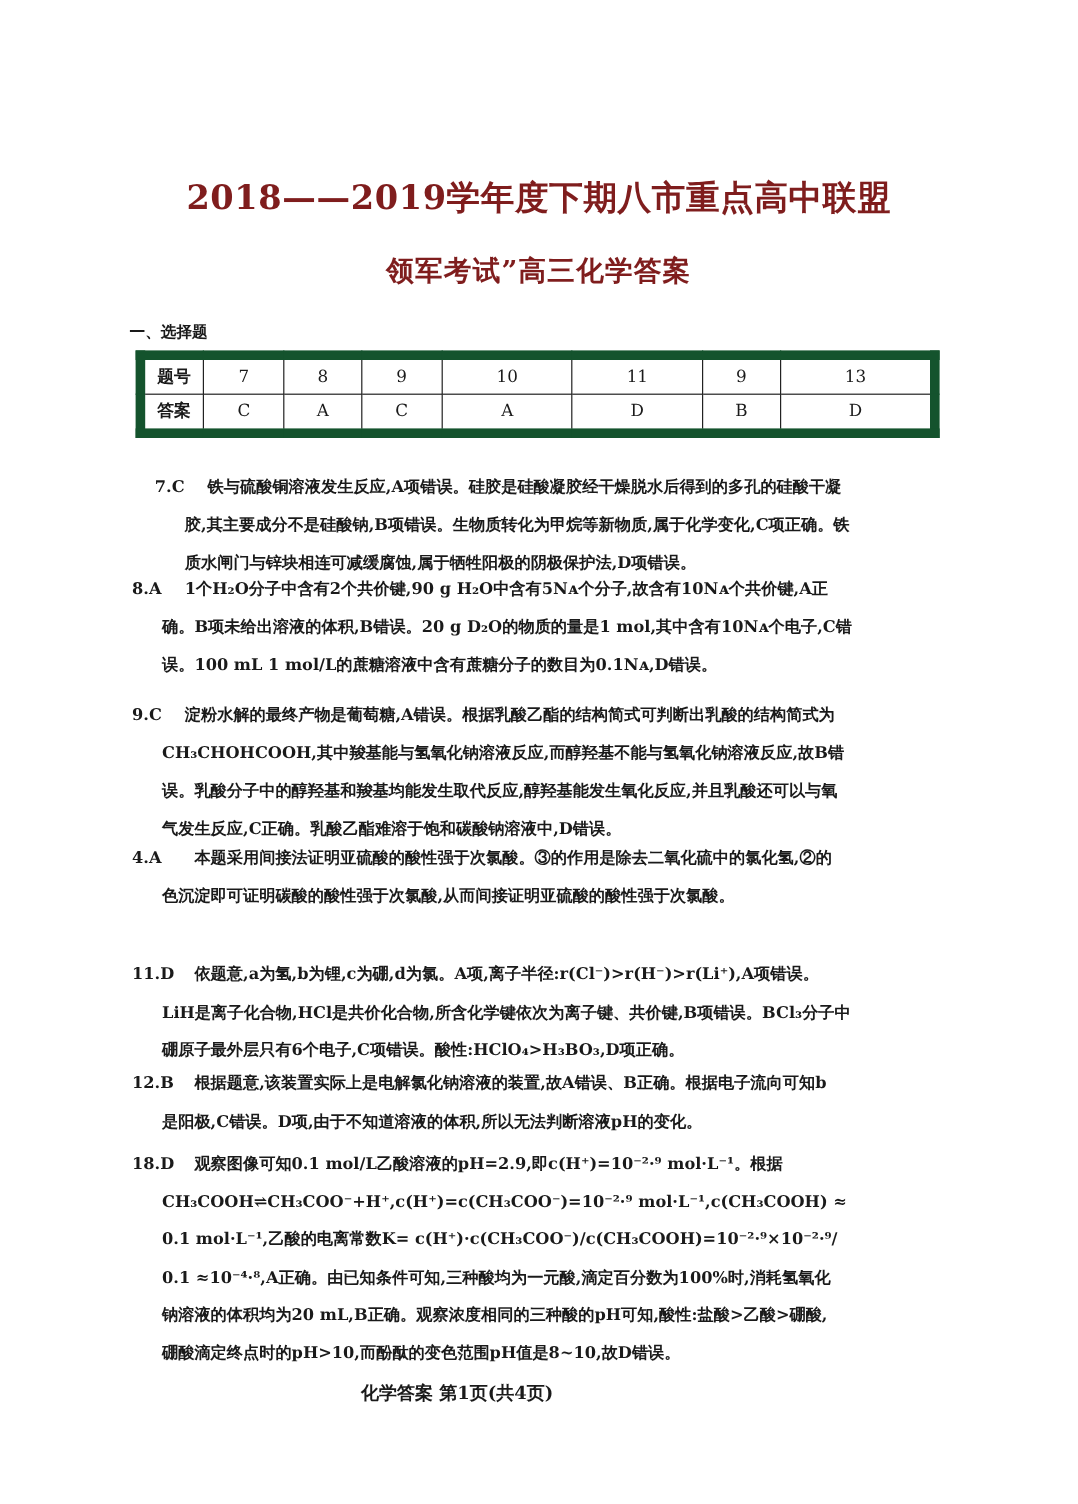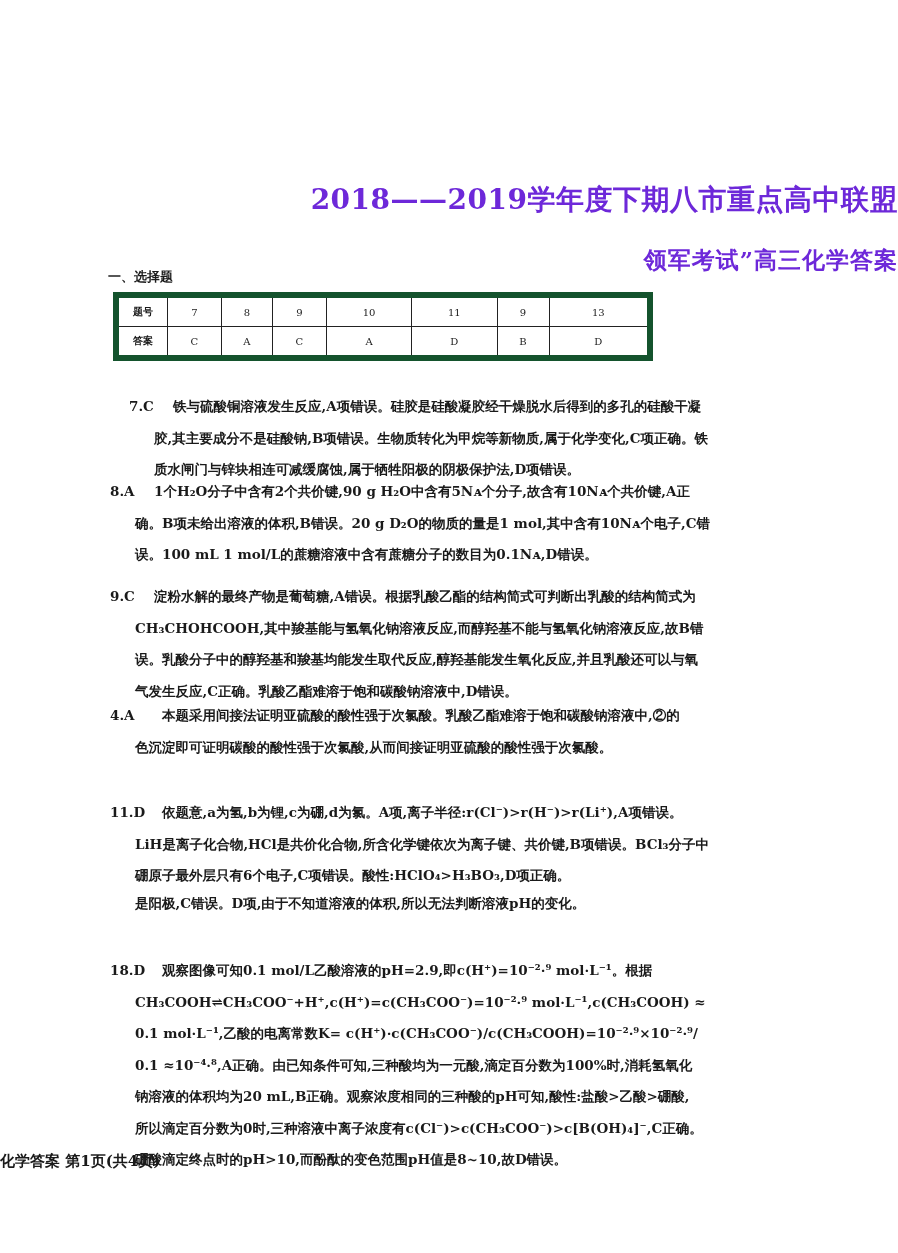--- a/index.html
+++ b/index.html
@@ -2,32 +2,32 @@
 <html><head>
 <meta charset="utf-8">
 <style>
   html, body { margin: 0; padding: 0; background: #ffffff; }
   body {
     width: 898px; height: 1253px; position: relative; overflow: hidden;
     font-family: "DejaVu Serif", "Liberation Serif", serif;
     color: #1a1a1a;
   }
   .title {
-    position: absolute; left: 0; width: 898px; text-align: right;
-    font-weight: bold; color: #6d28d9; margin-top: 35px;
+    position: absolute; left: 0; width: 898px; text-align: center;
+    font-weight: bold; color: #7f1d1d;
   }
   #main-title { top: 146px; font-size: 28px; letter-spacing: 0.5px; }
   #sub-title { top: 210px; font-size: 23px; letter-spacing: 1px; }
   #section-heading {
     position: absolute; left: 108px; top: 268px; font-size: 13px; font-weight: bold;
   }
   table.answers {
-    position: absolute; left: 113px; top: 292px; width: 540px;
-    border-collapse: collapse; border: 6px solid #14532d;
-    font-size: 10px;
+    position: absolute; left: 113px; top: 292px; width: 670px;
+    border-collapse: collapse; border: 8px solid #14532d;
+    font-size: 14px;
   }
   table.answers td {
     border: 1px solid #222; height: 28px; text-align: center; padding: 0;
   }
   table.answers td.head { width: 48px; font-weight: bold; }
   .q {
     position: absolute; left: 110px; width: 680px;
     font-size: 13.5px; line-height: 31.5px; font-weight: bold;
     text-align: justify;
   }
@@ -36,21 +36,21 @@
   .qnum { display: inline-block; width: 44px; }
   .qnum.wide { width: 52px; }
   #q7 { top: 391px; margin-left: 19px; }
   #q8 { top: 476px; }
   #q9 { top: 581px; }
   #q10 { top: 700px; }
   #q11 { top: 797px; }
   #q12 { top: 888px; }
   #q13 { top: 955px; }
   #footer {
-    position: absolute; left: 0; width: 762px; top: 1152px; 
+    position: absolute; left: 0; width: 762px; top: 1152px; text-align: center;
     font-size: 15px; font-weight: bold;
   }
 </style>
 </head>
 <body>
 
 <div id="main-title" class="title">2018——2019学年度下期八市重点高中联盟</div>
 <div id="sub-title" class="title">领军考试”高三化学答案</div>
 
 <div id="section-heading">一、选择题</div>
@@ -90,34 +90,34 @@
     <span class="line cont"><span>确。B项未给出溶液的体积,B错误。20 g D₂O的物质的量是1 mol,其中含有10Nᴀ个电子,C错</span></span>
     <span class="line cont"><span>误。100 mL 1 mol/L的蔗糖溶液中含有蔗糖分子的数目为0.1Nᴀ,D错误。</span></span>
   </div>
 <div id="q9" class="q">
     <span class="line"><span class="qnum">9.C</span><span>淀粉水解的最终产物是葡萄糖,A错误。根据乳酸乙酯的结构简式可判断出乳酸的结构简式为</span></span>
     <span class="line cont"><span>CH₃CHOHCOOH,其中羧基能与氢氧化钠溶液反应,而醇羟基不能与氢氧化钠溶液反应,故B错</span></span>
     <span class="line cont"><span>误。乳酸分子中的醇羟基和羧基均能发生取代反应,醇羟基能发生氧化反应,并且乳酸还可以与氧</span></span>
     <span class="line cont"><span>气发生反应,C正确。乳酸乙酯难溶于饱和碳酸钠溶液中,D错误。</span></span>
   </div>
 <div id="q10" class="q">
-    <span class="line"><span class="qnum wide">4.A</span><span>本题采用间接法证明亚硫酸的酸性强于次氯酸。乳酸乙酯难溶于饱和碳酸钠溶液中,②的</span></span>
+    <span class="line"><span class="qnum wide">4.A</span><span>本题采用间接法证明亚硫酸的酸性强于次氯酸。③的作用是除去二氧化硫中的氯化氢,②的</span></span>
     <span class="line cont"><span>色沉淀即可证明碳酸的酸性强于次氯酸,从而间接证明亚硫酸的酸性强于次氯酸。</span></span>
   </div>
 <div id="q11" class="q">
     <span class="line"><span class="qnum wide">11.D</span><span>依题意,a为氢,b为锂,c为硼,d为氯。A项,离子半径:r(Cl⁻)&gt;r(H⁻)&gt;r(Li⁺),A项错误。</span></span>
     <span class="line cont"><span>LiH是离子化合物,HCl是共价化合物,所含化学键依次为离子键、共价键,B项错误。BCl₃分子中</span></span>
     <span class="line cont"><span>硼原子最外层只有6个电子,C项错误。酸性:HClO₄&gt;H₃BO₃,D项正确。</span></span>
   </div>
 <div id="q12" class="q">
+    <span class="line"><span class="qnum wide">12.B</span><span>根据题意,该装置实际上是电解氯化钠溶液的装置,故A错误、B正确。根据电子流向可知b</span></span>
     <span class="line cont"><span>是阳极,C错误。D项,由于不知道溶液的体积,所以无法判断溶液pH的变化。</span></span>
   </div>
 <div id="q13" class="q">
     <span class="line"><span class="qnum wide">18.D</span><span>观察图像可知0.1 mol/L乙酸溶液的pH=2.9,即c(H⁺)=10⁻²·⁹ mol·L⁻¹。根据</span></span>
     <span class="line cont"><span>CH₃COOH⇌CH₃COO⁻+H⁺,c(H⁺)=c(CH₃COO⁻)=10⁻²·⁹ mol·L⁻¹,c(CH₃COOH) ≈</span></span>
     <span class="line cont"><span>0.1 mol·L⁻¹,乙酸的电离常数K= c(H⁺)·c(CH₃COO⁻)/c(CH₃COOH)=10⁻²·⁹×10⁻²·⁹/</span></span>
     <span class="line cont"><span>0.1 ≈10⁻⁴·⁸,A正确。由已知条件可知,三种酸均为一元酸,滴定百分数为100%时,消耗氢氧化</span></span>
     <span class="line cont"><span>钠溶液的体积均为20 mL,B正确。观察浓度相同的三种酸的pH可知,酸性:盐酸&gt;乙酸&gt;硼酸,</span></span>
-    <span class="line cont"><span>所以滴定百分数为0时,三种溶液中离子浓度有c(Cl⁻)&gt;c(CH₃COO⁻)&gt;c[B(OH)₄]⁻,C正确。</span></span>
     <span class="line cont"><span>硼酸滴定终点时的pH&gt;10,而酚酞的变色范围pH值是8~10,故D错误。</span></span>
   </div>
 
 <div id="footer">化学答案 第1页(共4页)</div>
 
 </body></html>

